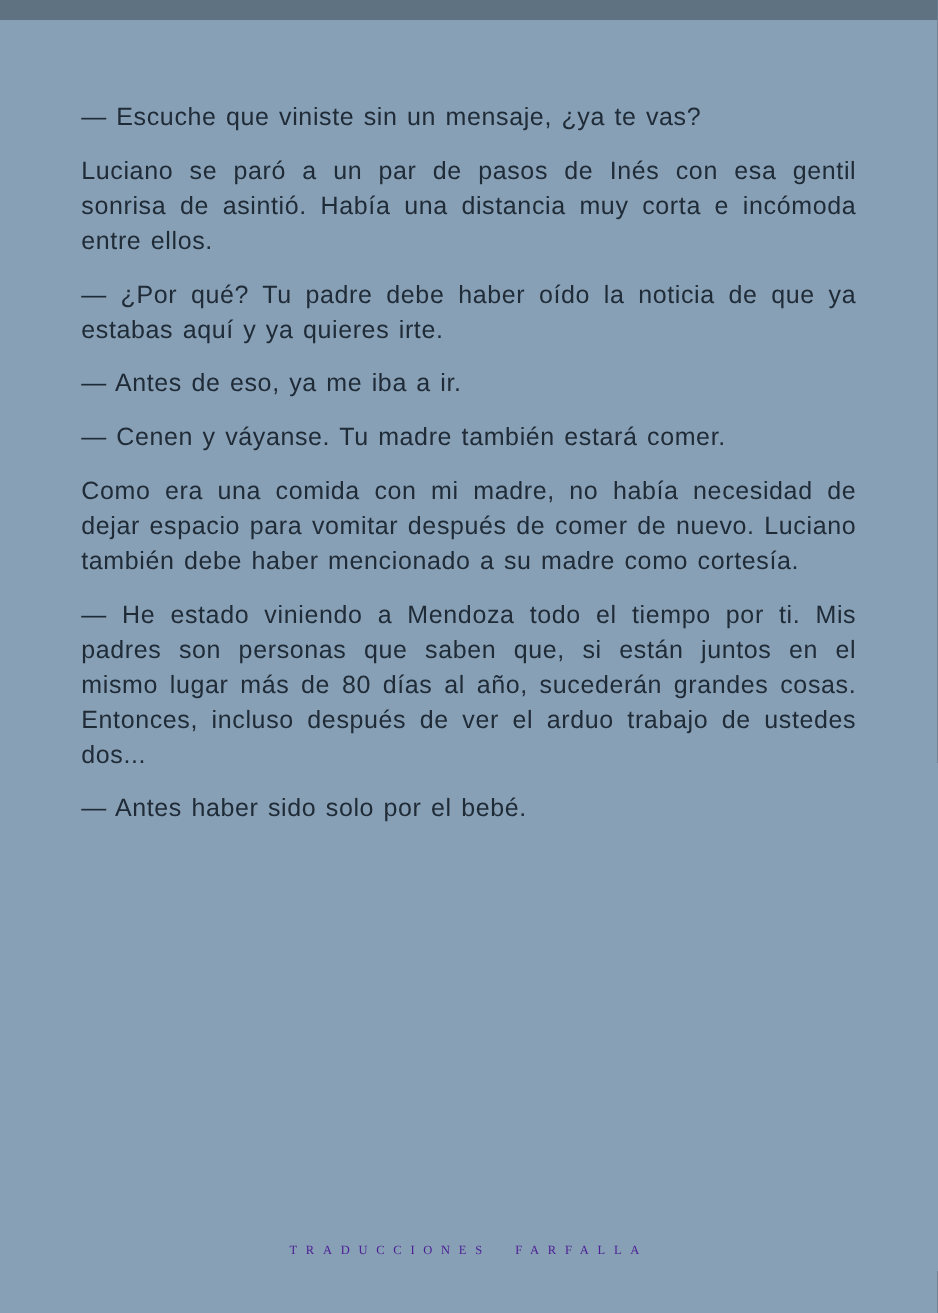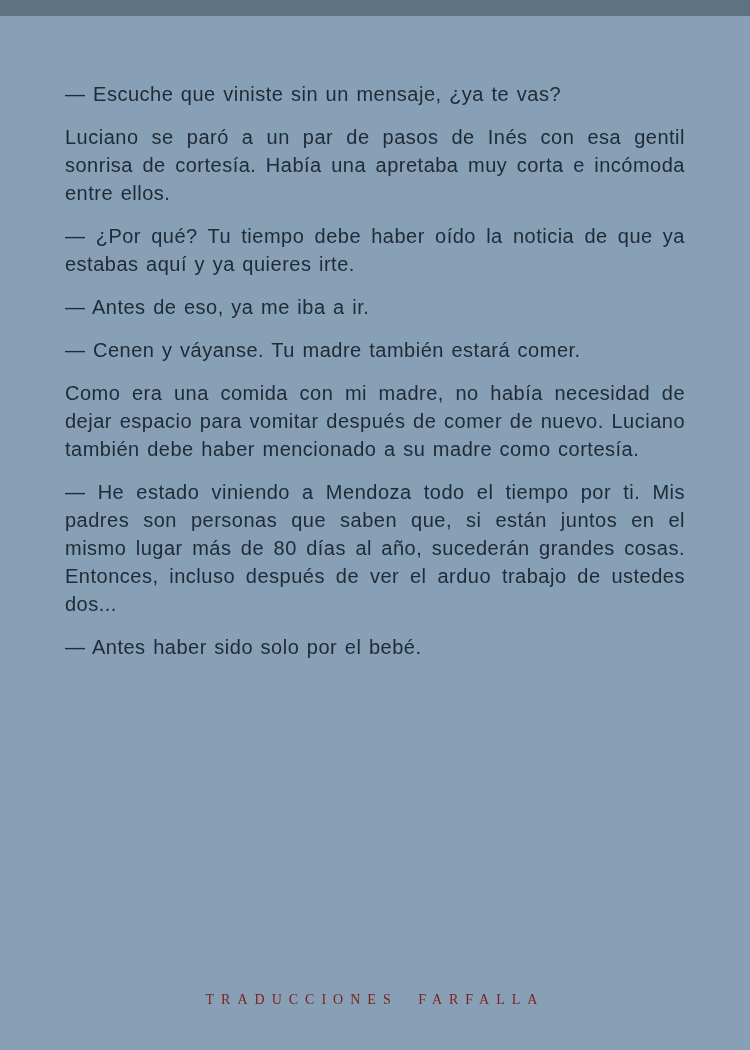--- a/index.html
+++ b/index.html
@@ -33,36 +33,36 @@
   }
   .page-footer {
     position: absolute;
     top: 974px;
     left: 0;
     width: 750px;
     text-align: center;
   }
   .credit {
     font-family: "Liberation Serif", serif;
-    font-size: 14px;
+    font-size: 10px;
     font-weight: 400;
     letter-spacing: 7px;
     word-spacing: 10px;
-    color: #7f1d1d;
+    color: #4c1d95;
     white-space: nowrap;
   }
 </style>
 </head>
 <body>
 
 <div class="page">
   <article class="text-block">
     <p>— Escuche que viniste sin un mensaje, ¿ya te vas?</p>
-    <p>Luciano se paró a un par de pasos de Inés con esa gentil sonrisa de cortesía. Había una apretaba muy corta e incómoda entre ellos.</p>
-    <p>— ¿Por qué? Tu tiempo debe haber oído la noticia de que ya estabas aquí y ya quieres irte.</p>
+    <p>Luciano se paró a un par de pasos de Inés con esa gentil sonrisa de asintió. Había una distancia muy corta e incómoda entre ellos.</p>
+    <p>— ¿Por qué? Tu padre debe haber oído la noticia de que ya estabas aquí y ya quieres irte.</p>
     <p>— Antes de eso, ya me iba a ir.</p>
     <p>— Cenen y váyanse. Tu madre también estará comer.</p>
     <p>Como era una comida con mi madre, no había necesidad de dejar espacio para vomitar después de comer de nuevo. Luciano también debe haber mencionado a su madre como cortesía.</p>
     <p>— He estado viniendo a Mendoza todo el tiempo por ti. Mis padres son personas que saben que, si están juntos en el mismo lugar más de 80 días al año, sucederán grandes cosas. Entonces, incluso después de ver el arduo trabajo de ustedes dos...</p>
     <p>— Antes haber sido solo por el bebé.</p>
   </article>
 
   <footer class="page-footer">
     <span class="credit">TRADUCCIONES FARFALLA</span>
   </footer>

